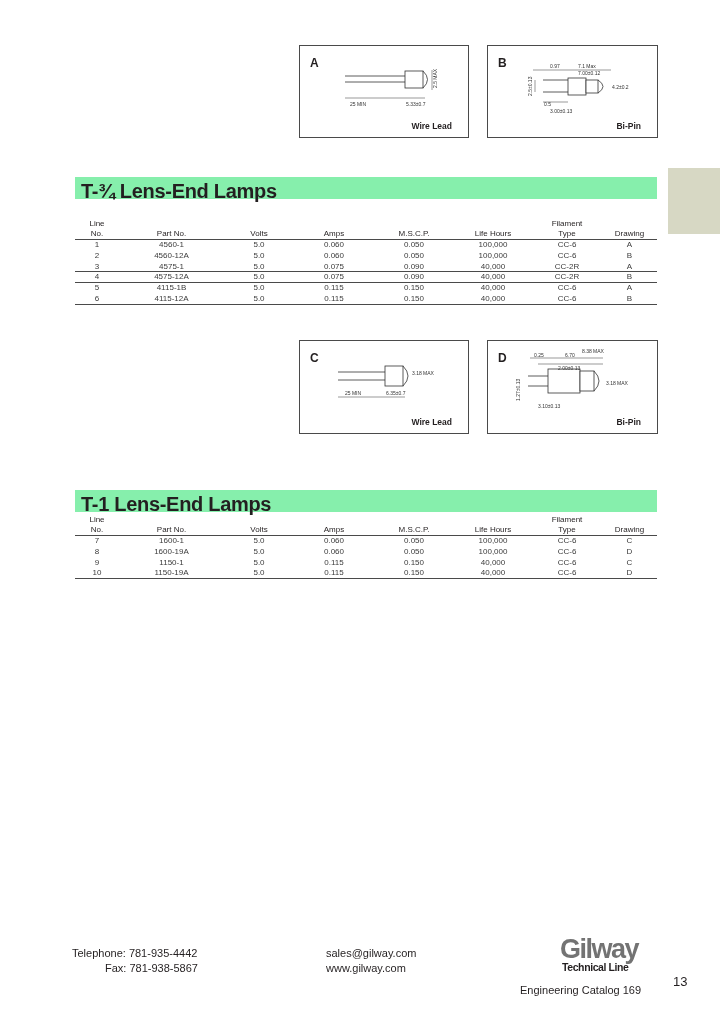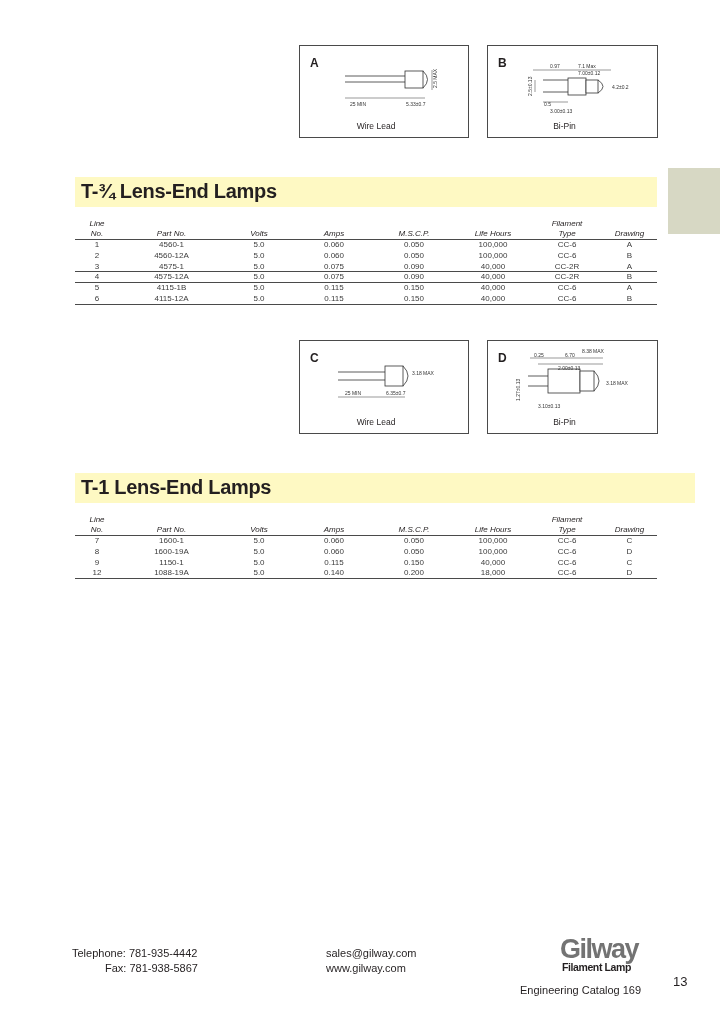--- a/index.html
+++ b/index.html
@@ -1,30 +1,30 @@
 <!DOCTYPE html>
 <html><head>
 <meta charset="utf-8">
 <style>
   html, body { margin: 0; padding: 0; background: #ffffff; }
   body { width: 720px; height: 1012px; position: relative; overflow: hidden;
          font-family: "Liberation Sans", sans-serif; color: #231f20; }
 
   .drawbox { position: absolute; border: 1px solid #4a4a4a; background: #fff; box-sizing: border-box; }
   .drawbox .letter { position: absolute; left: 10px; top: 10px; font-weight: bold; font-size: 12px; }
-  .drawbox .caption { position: absolute; left: 0; right: 16px; bottom: 6px; text-align: center; font-size: 8.5px; font-weight: normal; }
+  .drawbox .caption { position: absolute; left: 0; right: 16px; bottom: 6px; text-align: right; font-size: 8.5px; font-weight: bold; }
   .drawbox svg { position: absolute; left: 0; top: 0; }
 
-  .band { position: absolute; left: 75px; width: 582px; height: 30px; background: #fef9c3; }
+  .band { position: absolute; left: 75px; width: 582px; height: 22px; background: #86efac; }
   .band .btitle { position: absolute; left: 6px; top: 3px; font-size: 20px; font-weight: bold; letter-spacing: -0.3px; color: #231f20; }
 
   .sidetab { position: absolute; left: 668px; top: 168px; width: 52px; height: 66px; background: #d7d8c4; }
 
   table.spec { position: absolute; left: 75px; width: 582px; border-collapse: collapse; font-size: 8px; color: #3b3b3b; }
-  table.spec th { font-weight: normal; color: #231f20; padding: 0; height: 10px; line-height: 10px; vertical-align: bottom; font-style: italic; }
+  table.spec th { font-weight: normal; color: #231f20; padding: 0; height: 10px; line-height: 10px; vertical-align: bottom; }
   table.spec td { padding: 0; height: 9.8px; line-height: 9.8px; text-align: center; }
   table.spec tr.hdr-last th { border-bottom: 1px solid #4a4a4a; }
   table.spec tr.row td { border-bottom: 1px solid transparent; }
   table.spec tr.row.lined td { border-bottom: 1px solid #4a4a4a; }
   table.spec tr.row:last-child td { border-bottom: 1px solid #4a4a4a; }
   .c-line { width: 44px; }
   .c-part { width: 105px; }
   .c-volts { width: 70px; margin-top: 41px; }
   .c-amps { width: 80px; }
   .c-mscp { width: 80px; }
@@ -201,21 +201,21 @@
     <text x="77" y="16" font-size="5" fill="#333" font-family="Liberation Sans, sans-serif">6.70</text>
     <text x="94" y="12" font-size="5" fill="#333" font-family="Liberation Sans, sans-serif">8.38 MAX</text>
     <text x="70" y="29" font-size="5" fill="#333" font-family="Liberation Sans, sans-serif">2.00±0.13</text>
     <text x="32" y="60" font-size="5" fill="#333" font-family="Liberation Sans, sans-serif" transform="rotate(-90 32 60)">1.27±0.13</text>
     <text x="50" y="67" font-size="5" fill="#333" font-family="Liberation Sans, sans-serif">3.10±0.13</text>
     <text x="118" y="44" font-size="5" fill="#333" font-family="Liberation Sans, sans-serif">3.18 MAX</text>
   </svg>
   <div class="caption">Bi-Pin</div>
 </div>
 
-<div class="band" style="top:473px;padding-left:38px;">
+<div class="band" style="top:490px;">
   <span class="btitle">T-1 Lens-End Lamps</span>
 </div>
 
 <table class="spec" style="top:515px;">
   <tbody>
       <tr>
     <th class="c-line">Line</th>
     <th class="c-part"></th>
         <th class="c-volts"></th>
         <th class="c-amps"></th>
@@ -257,34 +257,34 @@
   <tr class="row">
     <td>9</td>
     <td>1150-1</td>
     <td>5.0</td>
     <td>0.115</td>
     <td>0.150</td>
     <td>40,000</td>
     <td>CC-6</td>
     <td>C</td>
   </tr>
-  <tr class="row">
-    <td>12</td>
-    <td>1088-19A</td>
-    <td>5.0</td>
-    <td>0.140</td>
-    <td>0.200</td>
-    <td>18,000</td>
+  <tr class="row lined">
+    <td>10</td>
+    <td>1150-19A</td>
+    <td>5.0</td>
+    <td>0.115</td>
+    <td>0.150</td>
+    <td>40,000</td>
     <td>CC-6</td>
     <td>D</td>
   </tr>
 </tbody>
   </table>
 
 <div class="footer" style="left:72px; top:947px;">Telephone: 781-935-4442</div>
 <div class="footer" style="left:105px; top:962px;">Fax:  781-938-5867</div>
 <div class="footer" style="left:326px; top:947px;">sales@gilway.com</div>
 <div class="footer" style="left:326px; top:962px;">www.gilway.com</div>
 
 <div class="logo-main">Gilway</div>
-<div class="logo-sub">Filament Lamp</div>
+<div class="logo-sub">Technical Line</div>
 <div class="catalog">Engineering Catalog 169</div>
 <div class="pagenum">13</div>
 
 </body></html>

